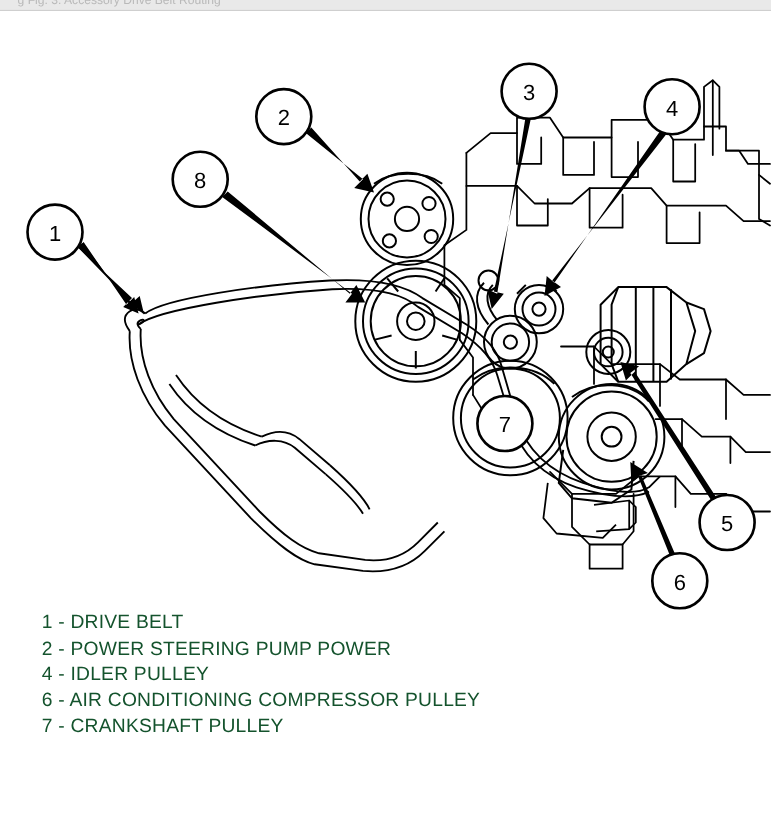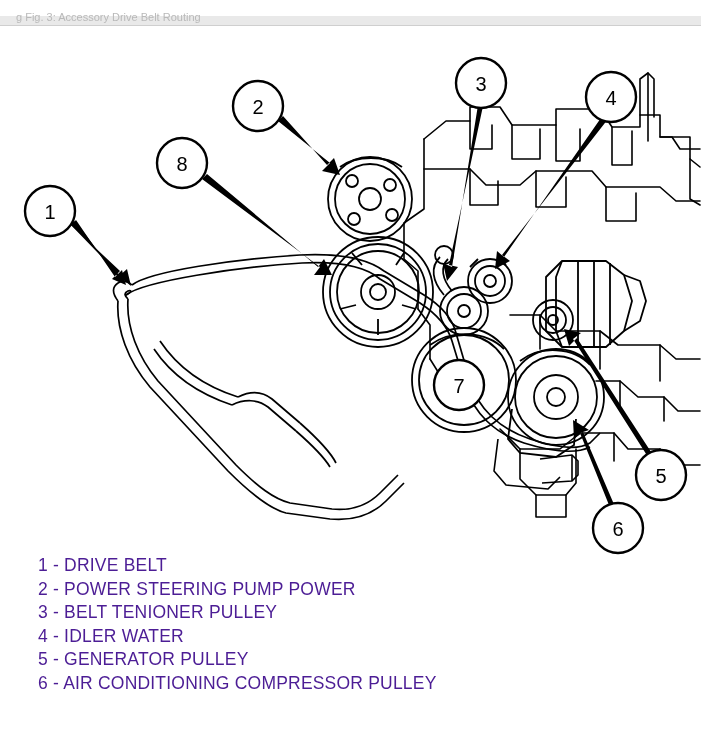--- a/index.html
+++ b/index.html
@@ -16,21 +16,21 @@
   }
   #page {
     position: relative;
     width: 701px;
     height: 751px;
     background: #ffffff;
   }
   .top-strip {
     position: absolute;
     left: 0;
-    top: 16px;
+    top: 0;
     width: 701px;
     height: 9px;
     background: #e9e9e9;
     border-bottom: 1px solid #cfcfcf;
   }
   .top-strip .faint-text {
     position: absolute;
     left: 16px;
     top: -5px;
     font-size: 11px;
@@ -47,21 +47,21 @@
   }
   .legend {
     position: absolute;
     left: 38px;
     top: 554px;
     width: 620px;
   }
   .legend-row {
     font-size: 17.5px;
     line-height: 23.5px;
-    color: #4c1d95;
+    color: #14532d;
     letter-spacing: 0.2px;
     white-space: nowrap;
   }
   .legend-row .num { display: inline; }
   .legend-row .dash { display: inline; }
   .legend-row .label { display: inline; }
   .callout-num {
     font-size: 20px;
     font-weight: normal;
     fill: #000000;
@@ -286,34 +286,29 @@
       <span class="num">1</span>
       <span class="dash">-</span>
       <span class="label">DRIVE BELT</span>
     </div>
     <div class="legend-row">
       <span class="num">2</span>
       <span class="dash">-</span>
       <span class="label">POWER STEERING PUMP POWER</span>
     </div>
     <div class="legend-row">
-      <span class="num">3</span>
-      <span class="dash">-</span>
-      <span class="label">BELT TENIONER PULLEY</span>
-    </div>
-    <div class="legend-row">
       <span class="num">4</span>
       <span class="dash">-</span>
-      <span class="label">IDLER WATER</span>
-    </div>
-    <div class="legend-row">
-      <span class="num">5</span>
-      <span class="dash">-</span>
-      <span class="label">GENERATOR PULLEY</span>
+      <span class="label">IDLER PULLEY</span>
     </div>
     <div class="legend-row">
       <span class="num">6</span>
       <span class="dash">-</span>
       <span class="label">AIR CONDITIONING COMPRESSOR PULLEY</span>
     </div>
+    <div class="legend-row">
+      <span class="num">7</span>
+      <span class="dash">-</span>
+      <span class="label">CRANKSHAFT PULLEY</span>
+    </div>
   </div>
 
 </div>
 
 </body></html>

